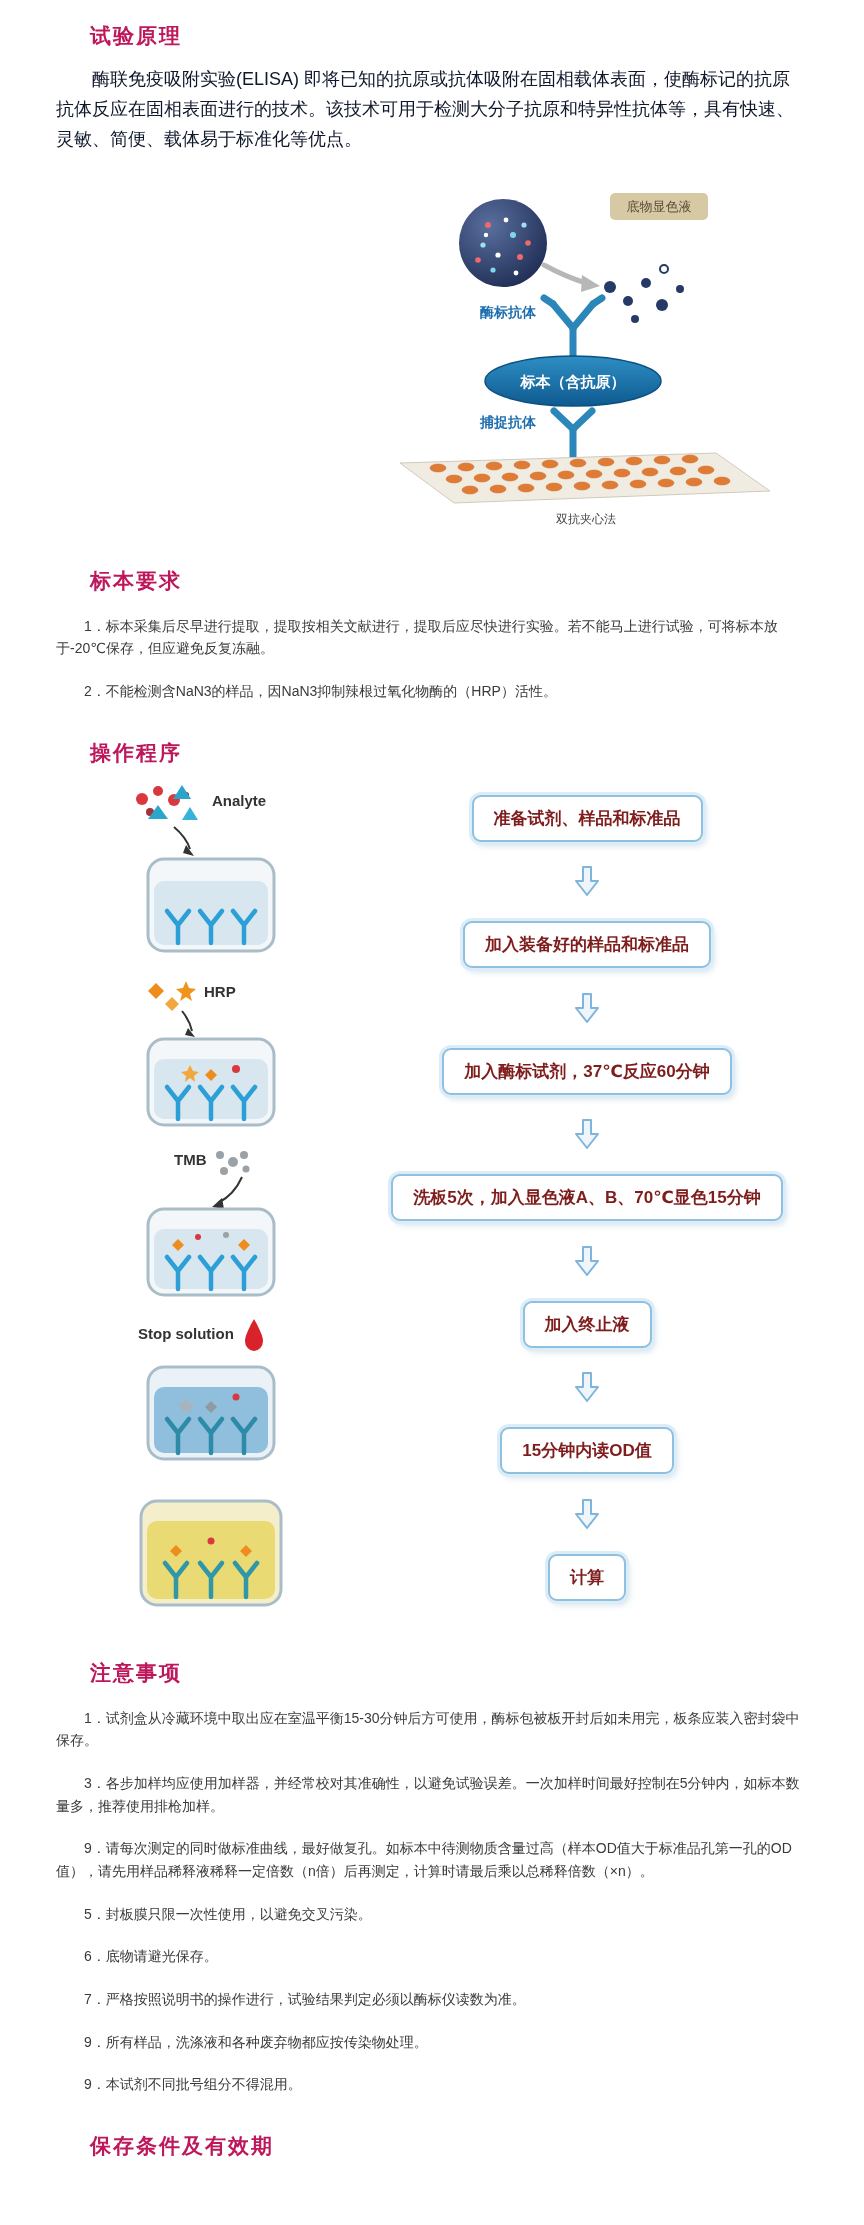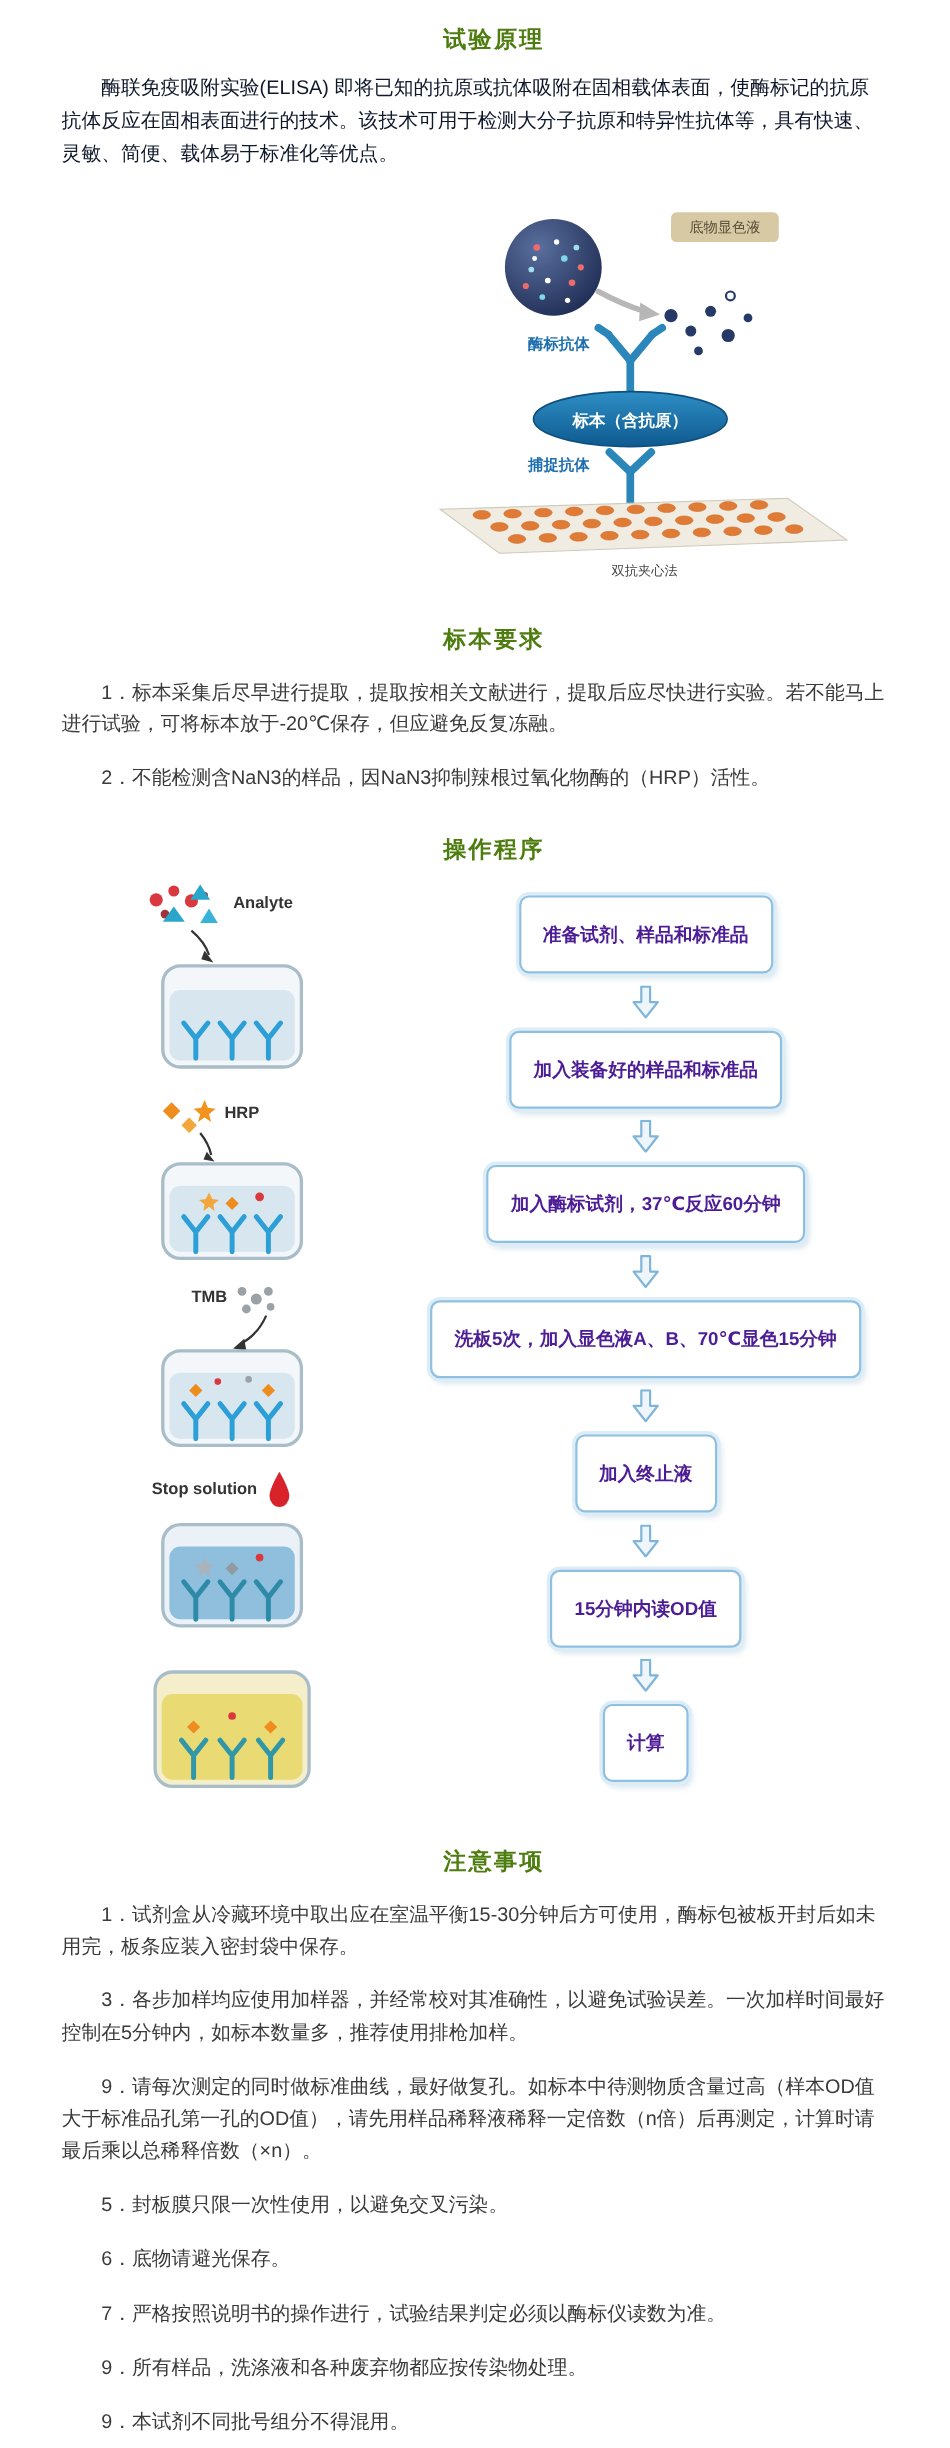--- a/index.html
+++ b/index.html
@@ -5,50 +5,49 @@
   * { box-sizing: border-box; margin: 0; padding: 0; }
   html,body { background:#fff; }
   body {
     width: 864px;
     font-family: "Liberation Sans", "DejaVu Sans", sans-serif;
     color: #3a3a3a;
   }
   .page { width: 864px; min-height: 2225px; padding: 16px 56px 40px; background:#fff; }
 
   .sec-title {
-    color: #4d7c0f;
+    color: #be185d;
     font-size: 21px;
     font-weight: bold;
     letter-spacing: 2px;
     margin: 36px 0 14px 34px;
-    text-align: center;
   }
   .sec-title.first { margin-top: 6px; }
 
   .para { font-size: 18px; line-height: 1.68; color:#0f172a; margin: 6px 0; }
   .indent { text-indent: 2em; }
-  .item-list p { font-size: 18px; line-height: 1.62; margin: 20px 0; text-indent: 2em; }
+  .item-list p { font-size: 14px; line-height: 1.62; margin: 20px 0; text-indent: 2em; }
 
   .diagram1 { display: flex; justify-content: flex-end; margin: 10px 0 2px; }
 
   .procedure-row { display: flex; margin-top: 14px; }
   .stage-col { width: 310px; display: flex; flex-direction: column; gap: 12px; }
   .stage { display: flex; justify-content: center; }
   .flow-col {
     flex: 1;
     display: flex; flex-direction: column; align-items: center; justify-content: space-between;
     padding: 14px 0 22px;
   }
   .flow-box {
     background: #fff;
     border: 2px solid #8fc0e0;
     border-radius: 9px;
     box-shadow: 0 0 0 3px #ddedf8, 3px 4px 6px rgba(130,170,200,.35);
-    padding: 22px 20px;
-    font-size: 17px; font-weight: bold; color: #4c1d95;
+    padding: 10px 20px;
+    font-size: 17px; font-weight: bold; color: #7f1d1d;
     text-align: center; max-width: 470px;
   }
   .flow-arrow { display: block; }
 </style>
 </head>
 <body>
 
 <div class="page">
 
   <h2 class="sec-title first">试验原理</h2>

